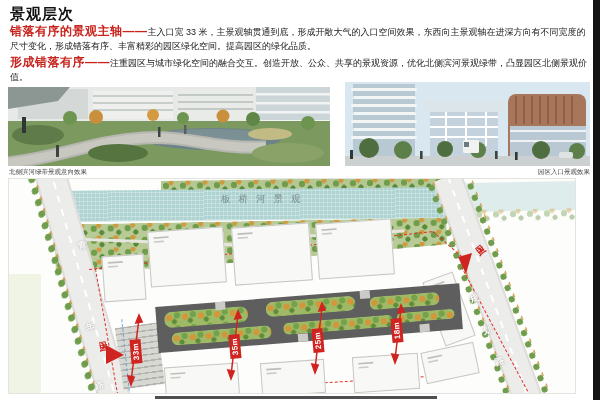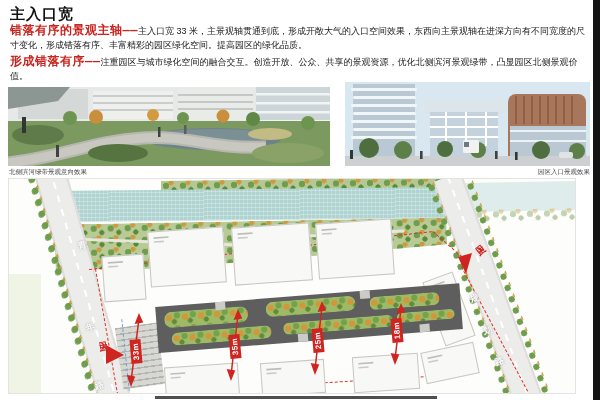--- a/index.html
+++ b/index.html
@@ -9,21 +9,21 @@
     font-family:"Liberation Sans","DejaVu Sans",sans-serif;
     -webkit-font-smoothing:antialiased;
   }
   .abs{position:absolute;}
 
   
   #title{left:10px;top:5px;font-size:15px;font-weight:bold;color:#111;letter-spacing:1px;}
   .para{left:10px;width:583px;font-size:9px;line-height:13.5px;color:#222;margin:0;}
   #para1{top:25px;}
   #para2{top:56px;}
-  .lead{color:#c8231c;font-weight:bold;font-size:12px;letter-spacing:.5px;font-family:Liberation Mono, monospace;}
+  .lead{color:#c8231c;font-weight:bold;font-size:12px;letter-spacing:.5px;}
 
   
   #photo1{left:8px;top:87px;width:322px;height:79px;overflow:hidden;background:#dfe3e1;}
   #photo2{left:345px;top:82px;width:245px;height:84px;overflow:hidden;background:#d3e4ee;}
   .cap{font-size:6.5px;color:#444;}
   #cap1{left:9px;top:168px;}
   #cap2{left:450px;top:168px;width:140px;text-align:right;}
 
   
   #plan{left:8px;top:178px;width:566px;height:214px;background:#fdfdfc;
@@ -110,21 +110,21 @@
 
   #annot{left:0;top:0;width:566px;height:214px;pointer-events:none;}
 
   
   #rightbar{left:593px;top:0;width:7px;height:400px;background:#141414;}
   #bottombar{left:155px;top:396px;width:282px;height:2.5px;background:#4f4f4f;}
 </style>
 </head>
 <body>
 
-<div id="title" class="abs">主入口宽</div>
+<div id="title" class="abs">景观层次</div>
 <p id="para1" class="abs para"><span class="lead">错落有序的景观主轴——</span><span>主入口宽 33 米，主景观轴贯通到底，形成开敞大气的入口空间效果，东西向主景观轴在进深方向有不同宽度的尺寸变化，形成错落有序、丰富精彩的园区绿化空间。提高园区的绿化品质。</span></p>
 <p id="para2" class="abs para"><span class="lead">形成错落有序——</span><span>注重园区与城市绿化空间的融合交互。创造开放、公众、共享的景观资源，优化北侧滨河景观绿带，凸显园区北侧景观价值。</span></p>
 
 <div id="photo1" class="abs">
   <svg width="322" height="79" viewBox="0 0 322 79">
     <rect x="0" y="0" width="322" height="38" fill="#e6e9e7"></rect>
     <rect x="10" y="2" width="70" height="30" fill="#d4d9d7"></rect>
     <polygon points="0,0 62,0 50,14 0,22" fill="#8c9693"></polygon>
     <rect x="85" y="4" width="80" height="28" fill="#eff0ee"></rect>
     <rect x="85" y="8" width="80" height="2" fill="#c7cecc"></rect>
@@ -282,20 +282,21 @@
       <polygon points="309.8,132 316.2,131 313,124"></polygon>
       <polygon points="302.8,185 309.2,186 306,194"></polygon>
       <line x1="391.6" y1="133" x2="386.4" y2="177"></line>
       <polygon points="388.8,134 395.2,133 392,126"></polygon>
       <polygon points="382.8,175 389.2,176 386,184"></polygon>
       <polygon points="97,166 97,185 115,176" stroke="none"></polygon>
       <polygon points="449,78 463,74 457,95" stroke="none"></polygon>
     </g>
   </svg>
 
+  <div id="river-label" class="abs">板桥河景观</div>
   <span id="lq1" class="roadchar">青</span>
   <span id="lq2" class="roadchar">年</span>
   <span id="lq3" class="roadchar">路</span>
   <span id="rq1" class="roadchar">规</span>
   <span id="rq2" class="roadchar">划</span>
   <span id="rq3" class="roadchar">路</span>
   <div id="ent-left" class="entlab">主入口</div>
   <div id="ent-right" class="entlab">主入口</div>
   <div id="d1" class="dimlab">33m</div>
   <div id="d2" class="dimlab">35m</div>

